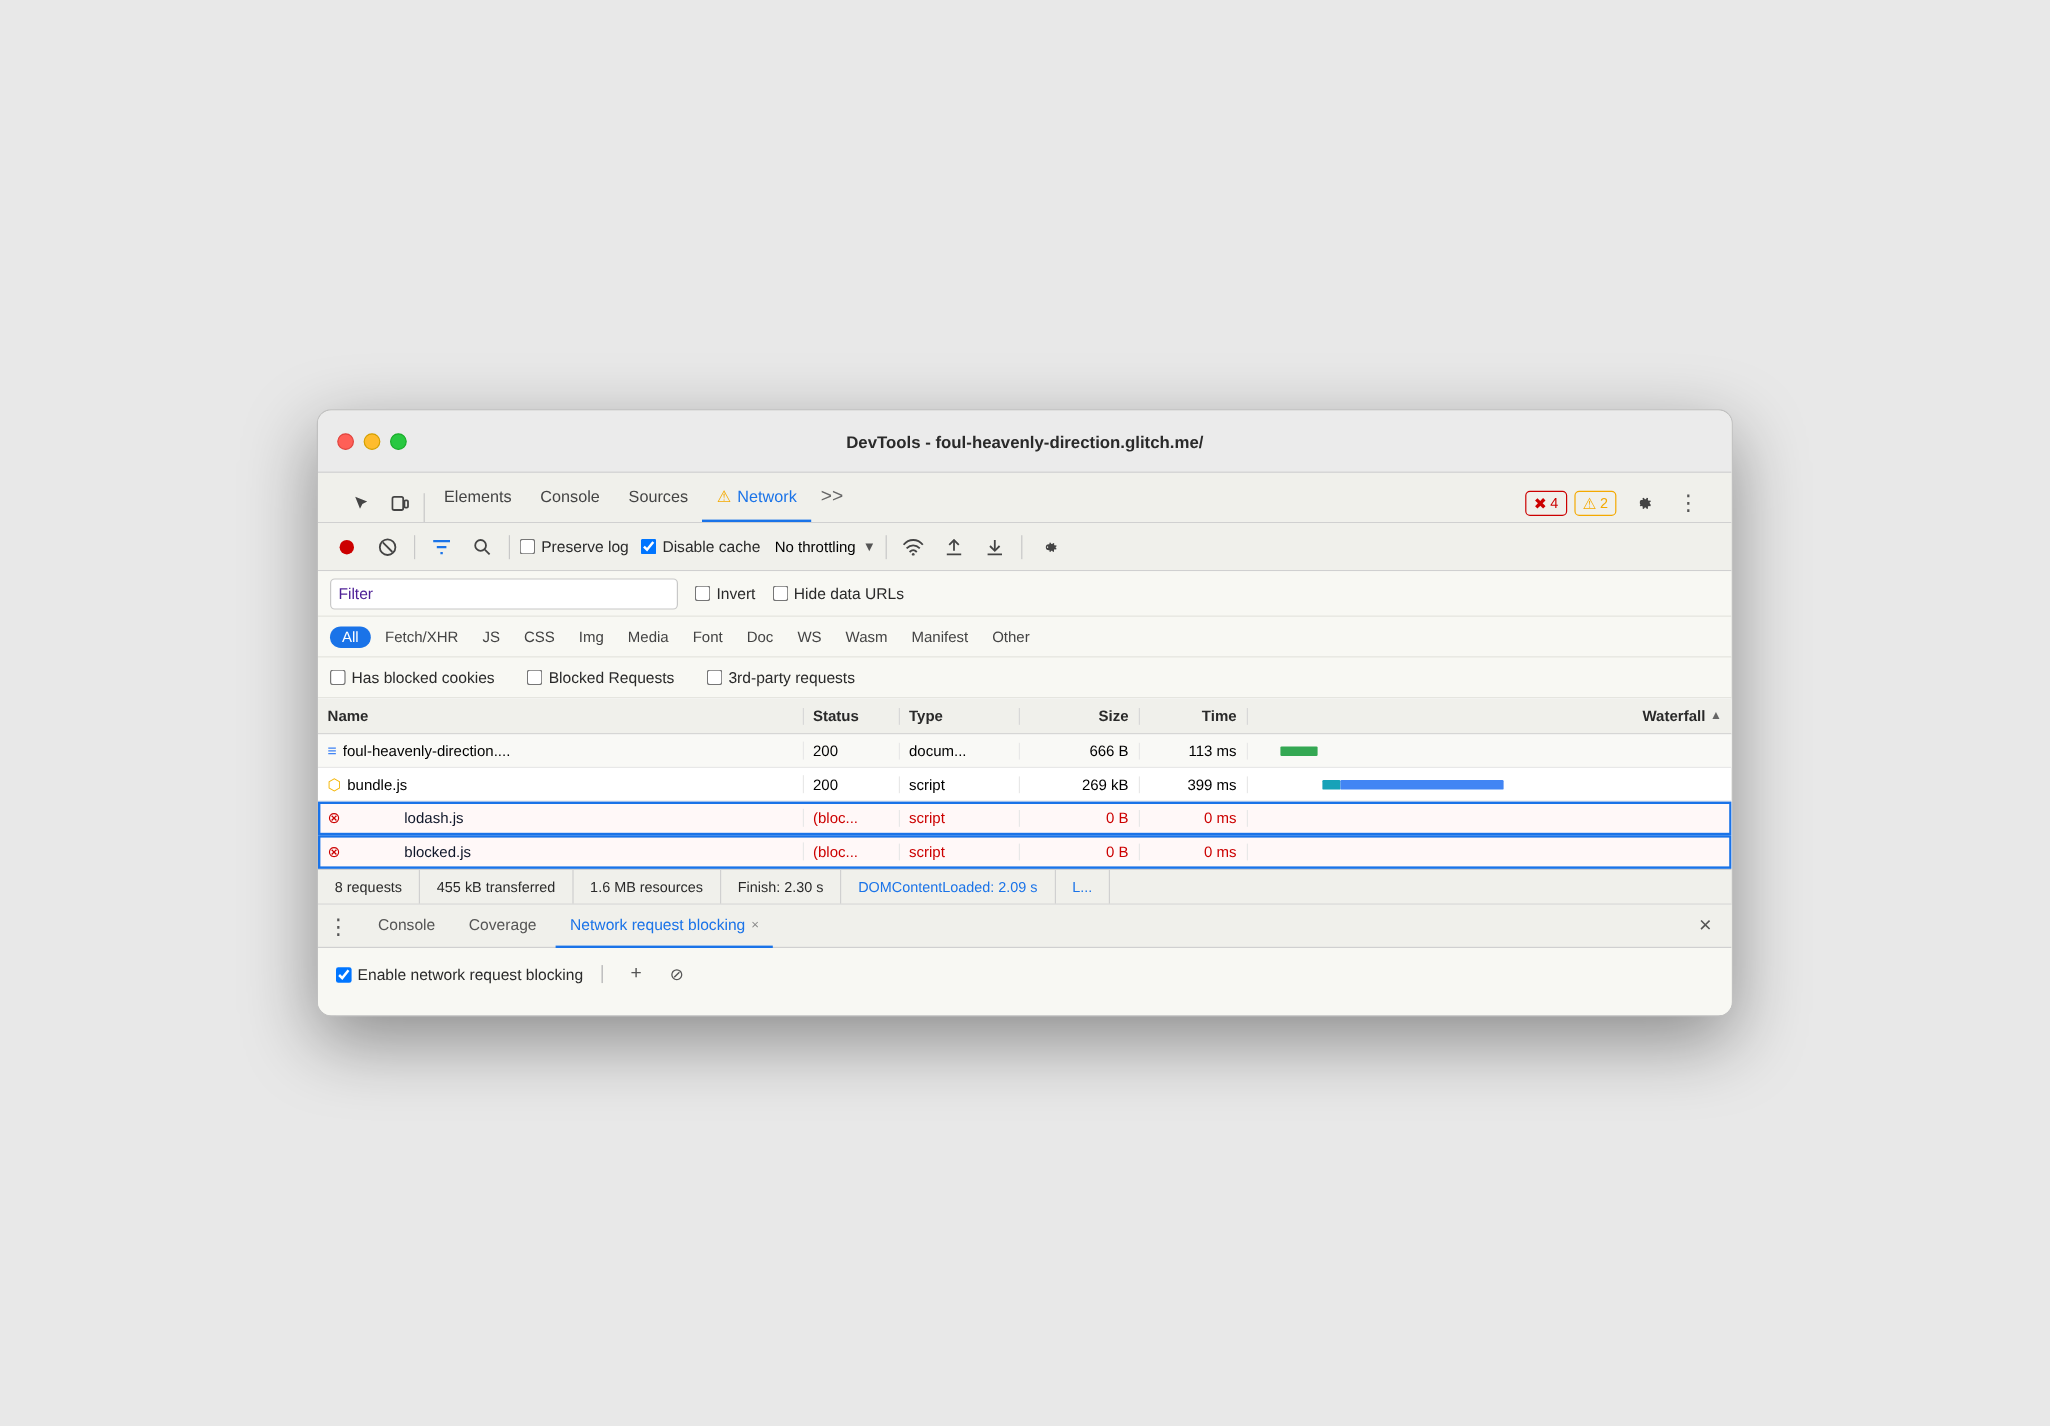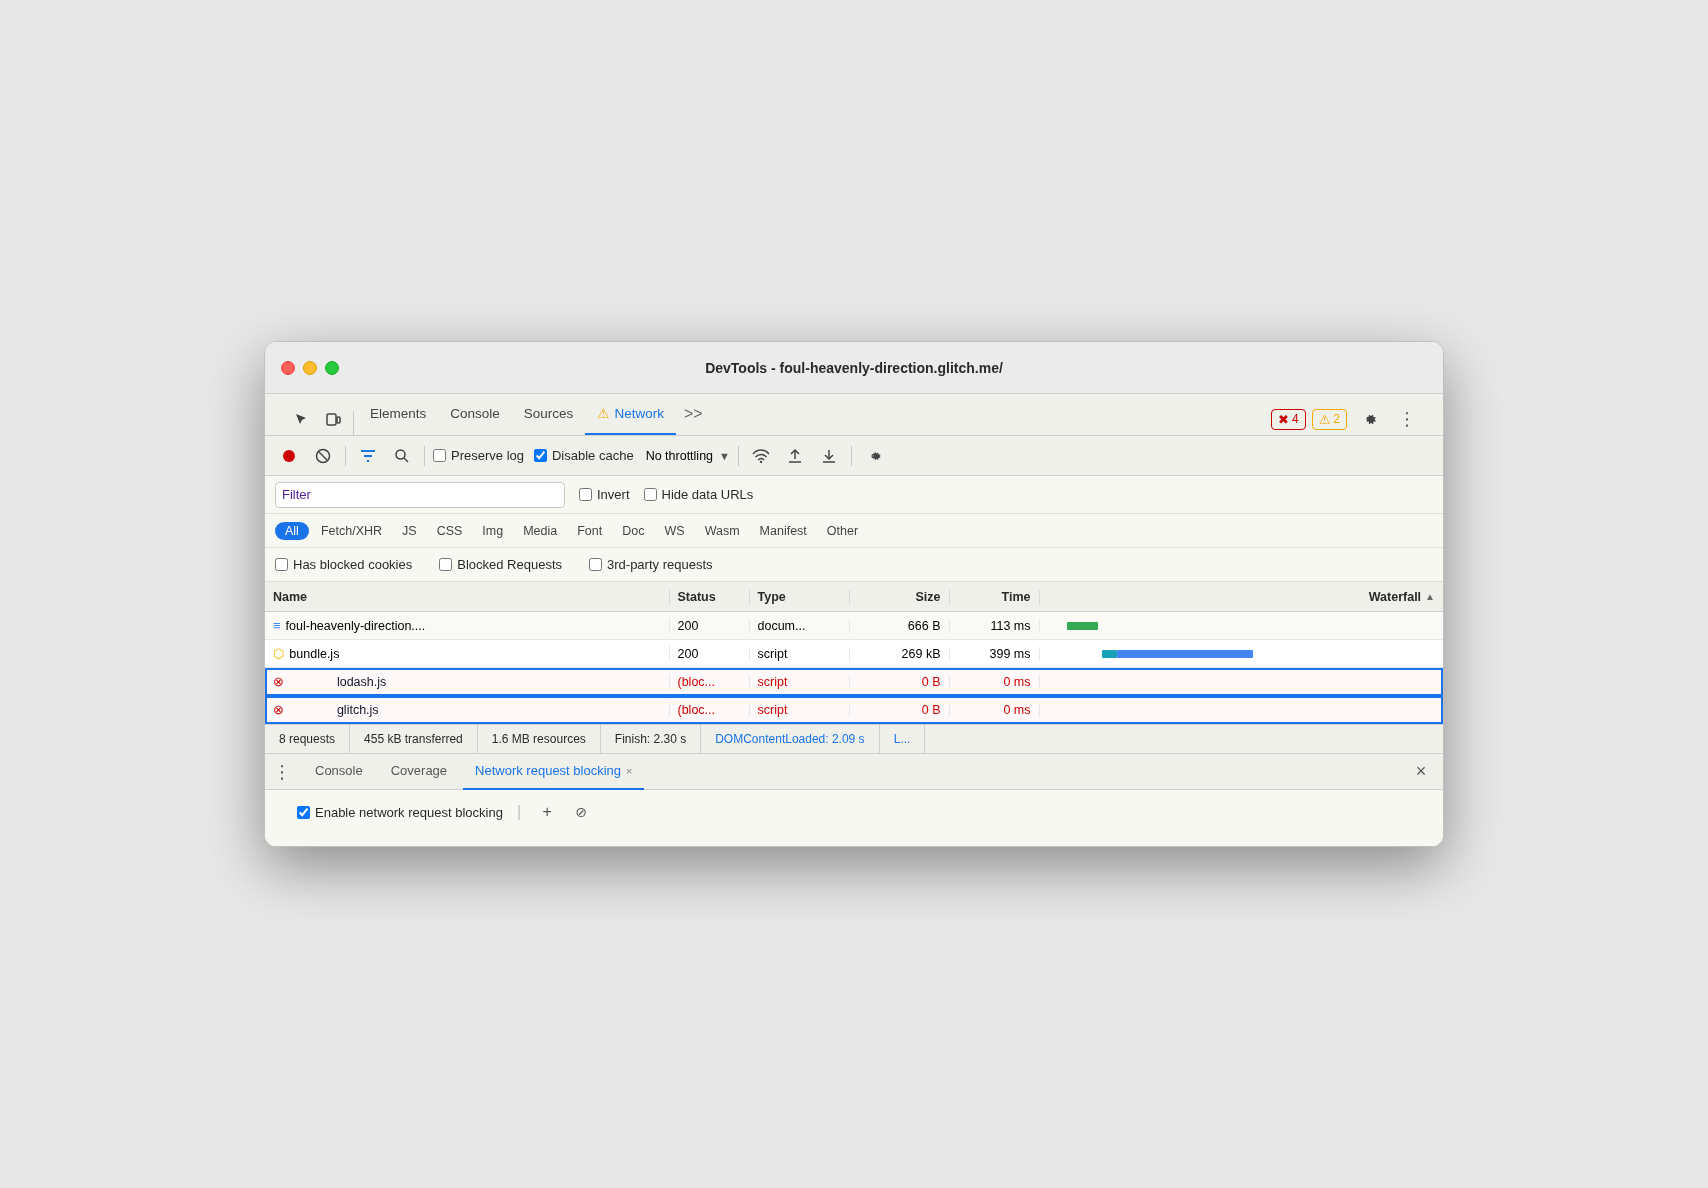--- a/index.html
+++ b/index.html
@@ -334,22 +334,23 @@
     .close-panel-btn {
       margin-left: auto;
       font-size: 18px; color: #555;
       cursor: pointer;
       width: 28px; height: 28px;
       display: flex; align-items: center; justify-content: center;
       border-radius: 4px;
     }
     
     .blocking-panel {
-      padding: 10px 32px;
+      padding: 10px 0;
       background: #f8f8f3;
+      margin-left: 15px;
     }
     .blocking-header {
       display: flex;
       align-items: center;
       gap: 10px;
       margin-bottom: 12px;
     }
     .blocking-rule {
       display: flex;
       align-items: center;
@@ -636,21 +637,21 @@
       </div>
       <div class="row-time status-blocked">
         <span>0 ms</span>
       </div>
       <div class="row-waterfall"></div>
     </div>
 
     <div class="table-row blocked">
       <div class="row-name">
         <span class="icon-file-blocked">⊗</span>
-        <span class="row-name-text blocked-name">glitch.js</span>
+        <span class="row-name-text blocked-name">blocked.js</span>
       </div>
       <div class="row-status status-blocked">
         <span>(bloc...</span>
       </div>
       <div class="row-type type-script">
         <span>script</span>
       </div>
       <div class="row-size status-blocked">
         <span>0 B</span>
       </div>

